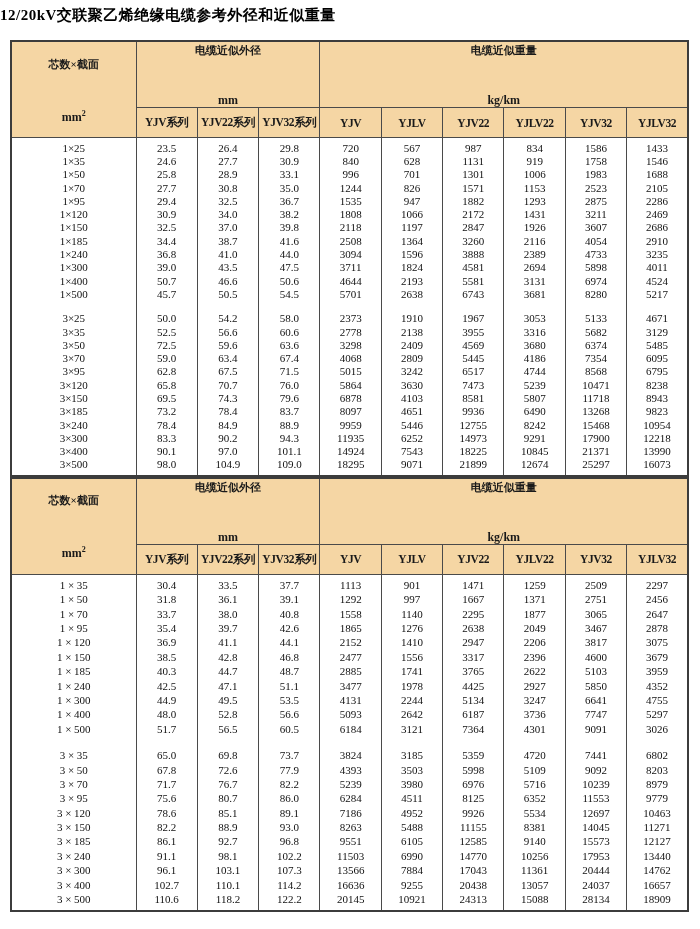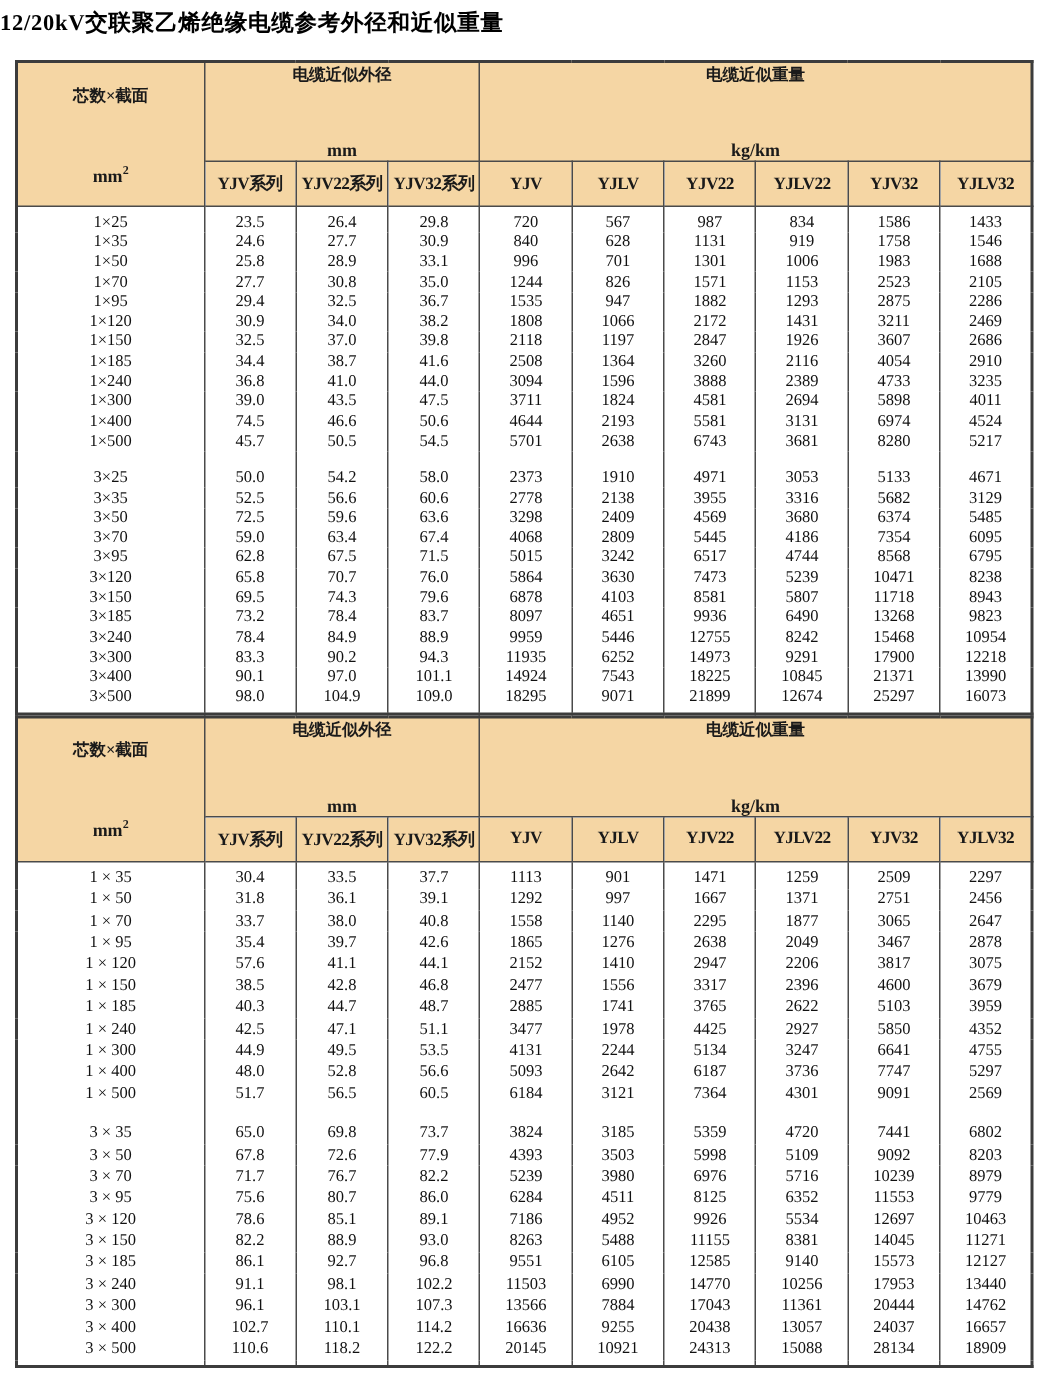--- a/index.html
+++ b/index.html
@@ -232,21 +232,21 @@
           <td>47.5</td>
           <td>3711</td>
           <td>1824</td>
           <td>4581</td>
           <td>2694</td>
           <td>5898</td>
           <td>4011</td>
         </tr>
         <tr class="data">
           <td>1×400</td>
-          <td>74.5</td>
+          <td>50.7</td>
           <td>46.6</td>
           <td>50.6</td>
           <td>4644</td>
           <td>2193</td>
           <td>5581</td>
           <td>3131</td>
           <td>6974</td>
           <td>4524</td>
         </tr>
         <tr class="data">
@@ -273,21 +273,21 @@
           <td></td>
           <td></td>
         </tr>
         <tr class="data">
           <td>3×25</td>
           <td>50.0</td>
           <td>54.2</td>
           <td>58.0</td>
           <td>2373</td>
           <td>1910</td>
-          <td>4971</td>
+          <td>1967</td>
           <td>3053</td>
           <td>5133</td>
           <td>4671</td>
         </tr>
         <tr class="data">
           <td>3×35</td>
           <td>52.5</td>
           <td>56.6</td>
           <td>60.6</td>
           <td>2778</td>
@@ -528,21 +528,21 @@
           <td>42.6</td>
           <td>1865</td>
           <td>1276</td>
           <td>2638</td>
           <td>2049</td>
           <td>3467</td>
           <td>2878</td>
         </tr>
         <tr class="data">
           <td>1 × 120</td>
-          <td>57.6</td>
+          <td>36.9</td>
           <td>41.1</td>
           <td>44.1</td>
           <td>2152</td>
           <td>1410</td>
           <td>2947</td>
           <td>2206</td>
           <td>3817</td>
           <td>3075</td>
         </tr>
         <tr class="data">
@@ -608,21 +608,21 @@
         <tr class="data">
           <td>1 × 500</td>
           <td>51.7</td>
           <td>56.5</td>
           <td>60.5</td>
           <td>6184</td>
           <td>3121</td>
           <td>7364</td>
           <td>4301</td>
           <td>9091</td>
-          <td>2569</td>
+          <td>3026</td>
         </tr>
         <tr class="gap">
           <td></td>
           <td></td>
           <td></td>
           <td></td>
           <td></td>
           <td></td>
           <td></td>
           <td></td>

